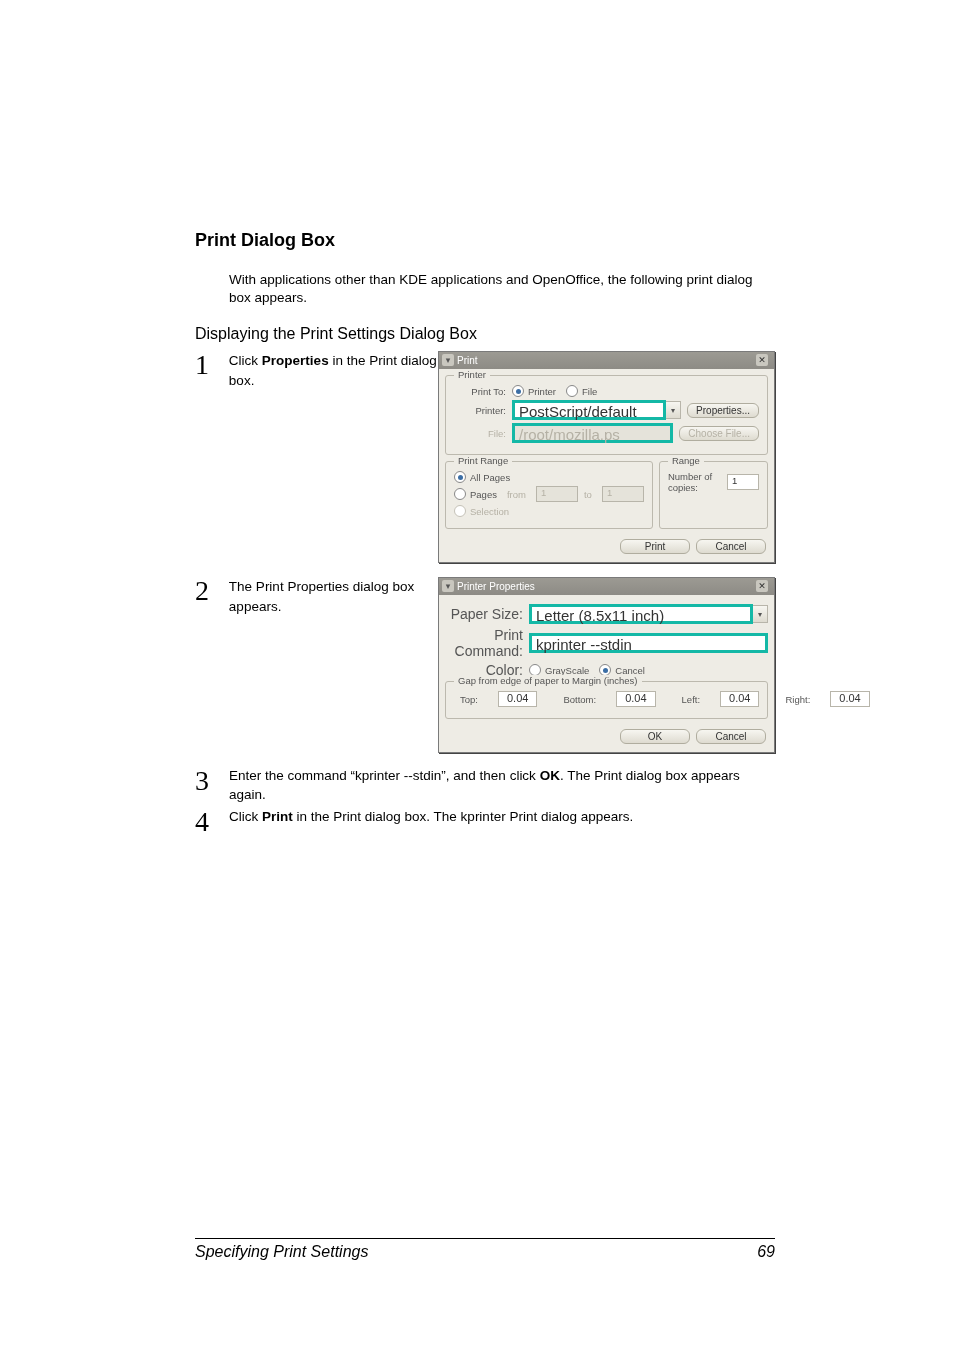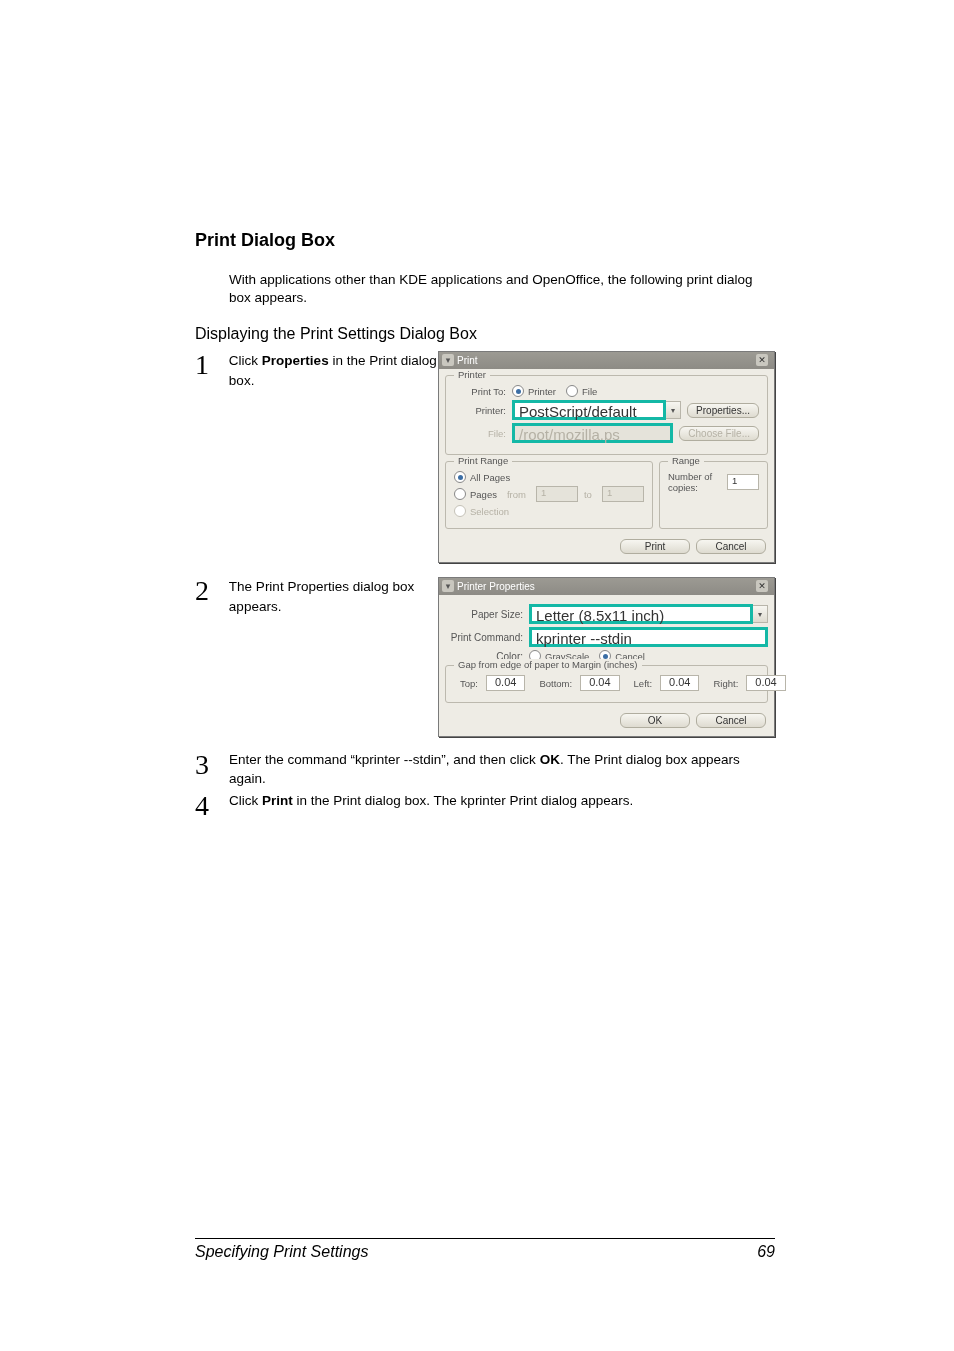--- a/index.html
+++ b/index.html
@@ -235,27 +235,27 @@
     color: #333;
     box-shadow: 1px 1px 0 #444;
   }
   .dlg2-body { padding: 6px; }
   .prop-row {
     display: flex;
     align-items: center;
     margin: 3px 0;
   }
   .prop-lab {
-    font-size: 10px;
+    font-size: 14px;
     color: #555;
     width: 78px;
     text-align: right;
     margin-right: 6px;
   }
-  .margin-box .row { gap: 8px; }
+  .margin-box .row { gap: 20px; }
   .mlab { font-size: 9.5px; color:#555; margin-left:6px; }
   .small-input {
     background: #fff;
     border: 1px solid #b8b5aa;
     height: 14px;
     width: 38px;
     font-size: 11px;
     padding: 0 8px;
     color: #333;
   }

